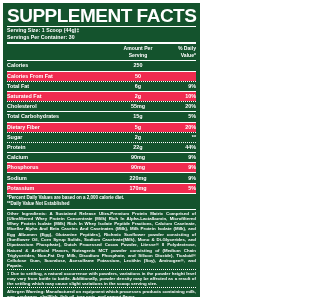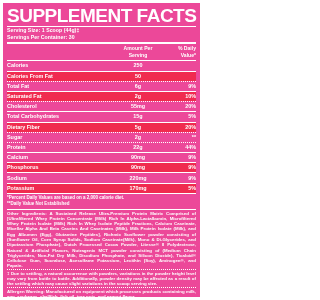--- a/index.html
+++ b/index.html
@@ -6,21 +6,21 @@
   body{
     width:203px;height:300px;
     background:#ffffff;
     font-family:"Liberation Sans", sans-serif;
     overflow:hidden;
   }
   .panel{
     position:absolute;
     left:3px;top:3px;
     width:197px;height:294px;
-    background:#ec4899;
+    background:#14532d;
     color:#ffffff;
     box-sizing:border-box;
     padding:3px 4px 2px 4px;
     overflow:hidden;
   }
   .title{
     font-size:19px;
     font-weight:bold;
     letter-spacing:-0.5px;
     line-height:19px;

